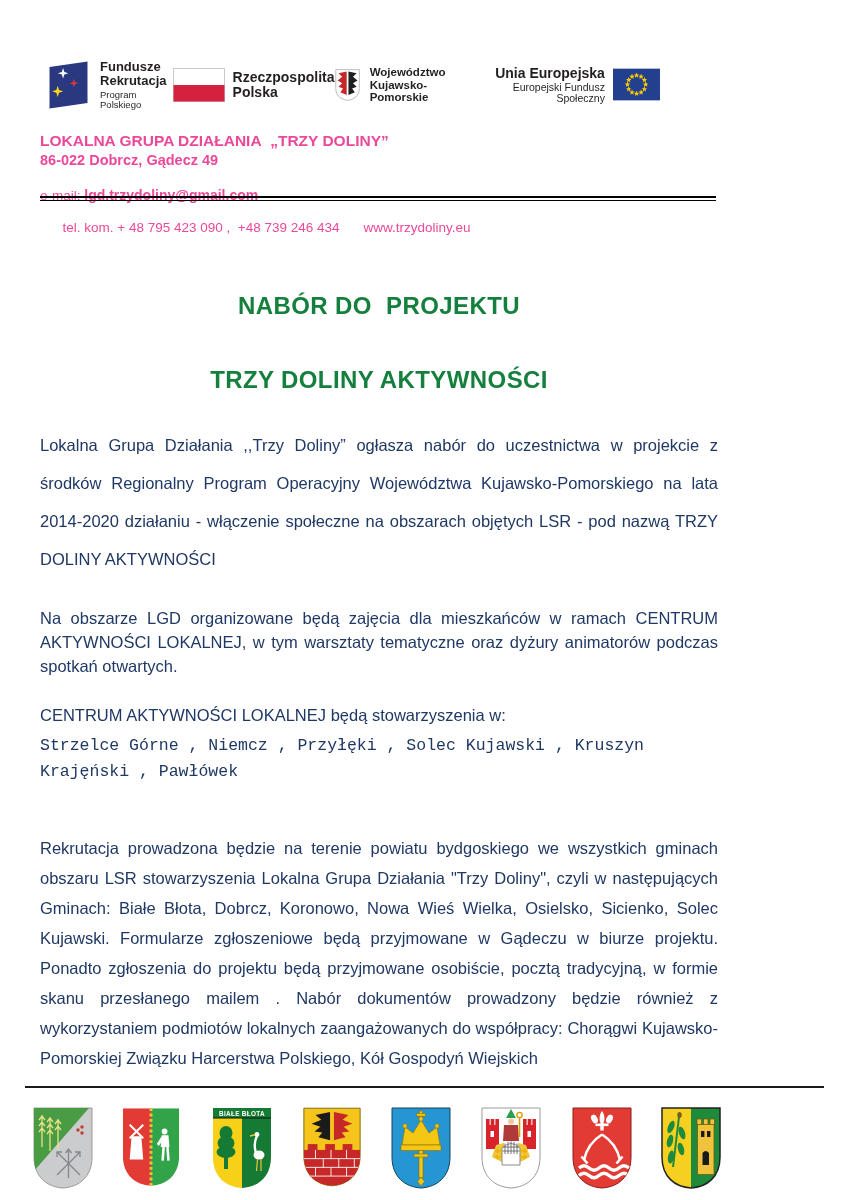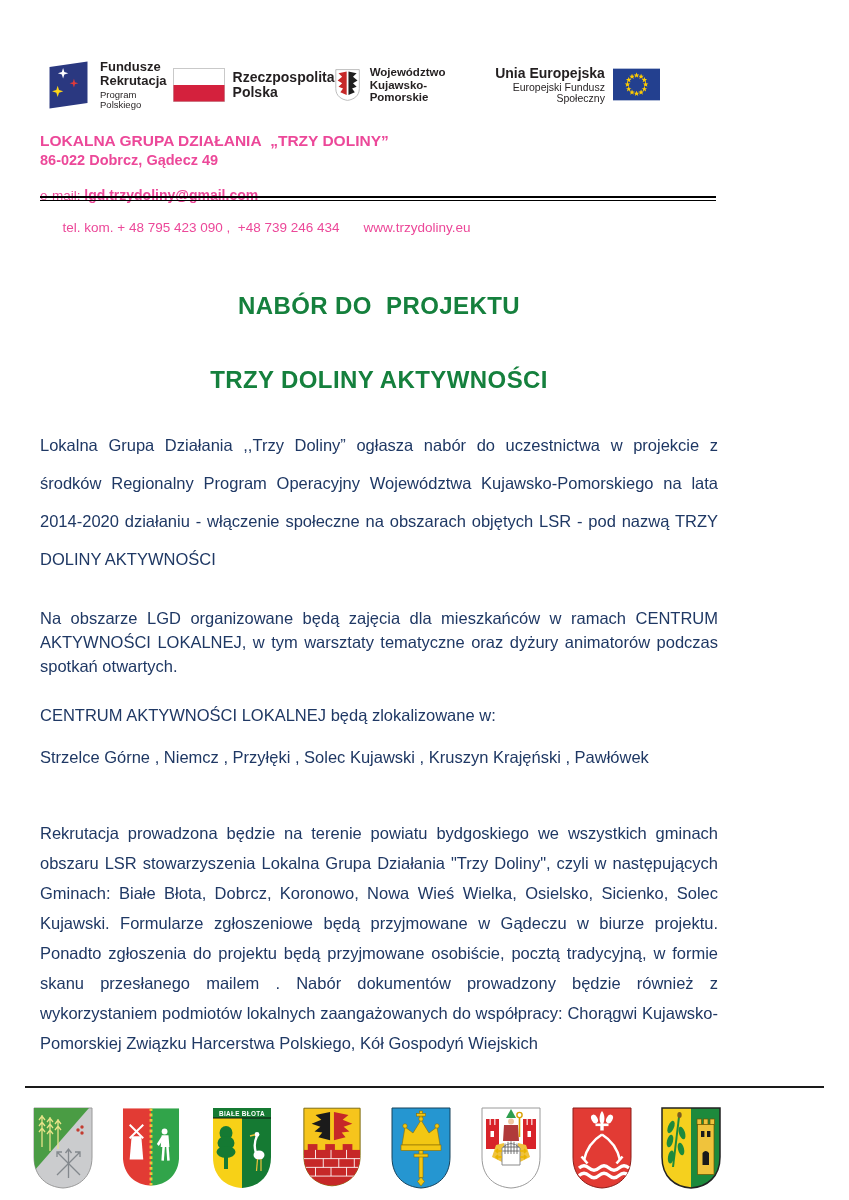--- a/index.html
+++ b/index.html
@@ -32,21 +32,21 @@
   
   .doc{position:absolute;top:280px;left:40px;width:678px;}
   .title{color:#15803d;font-weight:bold;font-size:24px;text-align:center;
     letter-spacing:0.4px;white-space:pre-wrap;}
   .title1{margin-top:12px;}
   .title2{margin-top:46px;}
   p{margin:0;font-size:16.5px;color:#1f3864;}
   .p1{margin-top:32px;line-height:38px;text-align:justify;}
   .p2{margin-top:28px;line-height:24px;text-align:justify;}
   .p3{margin-top:24px;line-height:26px;}
-  .p4{margin-top:16px;line-height:26px;}
+  .p4{margin-top:5px;line-height:26px;font-family:Liberation Mono, monospace;}
   .p5{margin-top:48px;line-height:30px;text-align:justify;}
   
   .foot-rule{position:absolute;top:1086px;left:25px;width:799px;border-top:2px solid #1a1a1a;}
   .crest-row{position:absolute;top:1105px;left:30px;width:694px;
     display:flex;justify-content:space-between;align-items:flex-start;}
   .crest-row svg{display:block;}
   svg text{font-family:"Liberation Sans",sans-serif;}
 </style>
 </head>
 <body>
@@ -132,21 +132,21 @@
       <span>tel. kom. + 48 795 423 090 ,&nbsp; +48 739 246 434</span><span class="c-web">www.trzydoliny.eu</span>
     </div>
   </div>
   <div class="head-rule"></div>
 
   <div class="doc">
     <div class="title title1">NABÓR DO&nbsp; PROJEKTU</div>
     <div class="title title2">TRZY DOLINY AKTYWNOŚCI</div>
     <p class="p1">Lokalna Grupa Działania ,,Trzy Doliny” ogłasza nabór do uczestnictwa w projekcie z środków Regionalny Program Operacyjny Województwa Kujawsko-Pomorskiego na lata 2014-2020 działaniu - włączenie społeczne na obszarach objętych LSR - pod nazwą TRZY DOLINY AKTYWNOŚCI</p>
     <p class="p2">Na obszarze LGD organizowane będą zajęcia dla mieszkańców w ramach CENTRUM AKTYWNOŚCI LOKALNEJ, w tym warsztaty tematyczne oraz dyżury animatorów podczas spotkań otwartych.</p>
-    <p class="p3">CENTRUM AKTYWNOŚCI LOKALNEJ będą zlokalizowane w:</p>
+    <p class="p3">CENTRUM AKTYWNOŚCI LOKALNEJ będą stowarzyszenia w:</p>
     <p class="p4">Strzelce Górne , Niemcz , Przyłęki , Solec Kujawski , Kruszyn Krajęński , Pawłówek</p>
     <p class="p5">Rekrutacja prowadzona będzie na terenie powiatu bydgoskiego we wszystkich gminach obszaru LSR stowarzyszenia Lokalna Grupa Działania "Trzy Doliny", czyli w następujących Gminach: Białe Błota, Dobrcz, Koronowo, Nowa Wieś Wielka, Osielsko, Sicienko, Solec Kujawski. Formularze zgłoszeniowe będą przyjmowane w Gądeczu w biurze projektu. Ponadto zgłoszenia do projektu będą przyjmowane osobiście, pocztą tradycyjną, w formie skanu przesłanego mailem . Nabór dokumentów prowadzony będzie również z wykorzystaniem podmiotów lokalnych zaangażowanych do współpracy: Chorągwi Kujawsko-Pomorskiej Związku Harcerstwa Polskiego, Kół Gospodyń Wiejskich</p>
   </div>
 
   <div class="foot-rule"></div>
   <div class="crest-row">
 
     <svg width="66" height="86" viewBox="0 0 66 86">
       <defs>
           <clipPath id="sh1">

